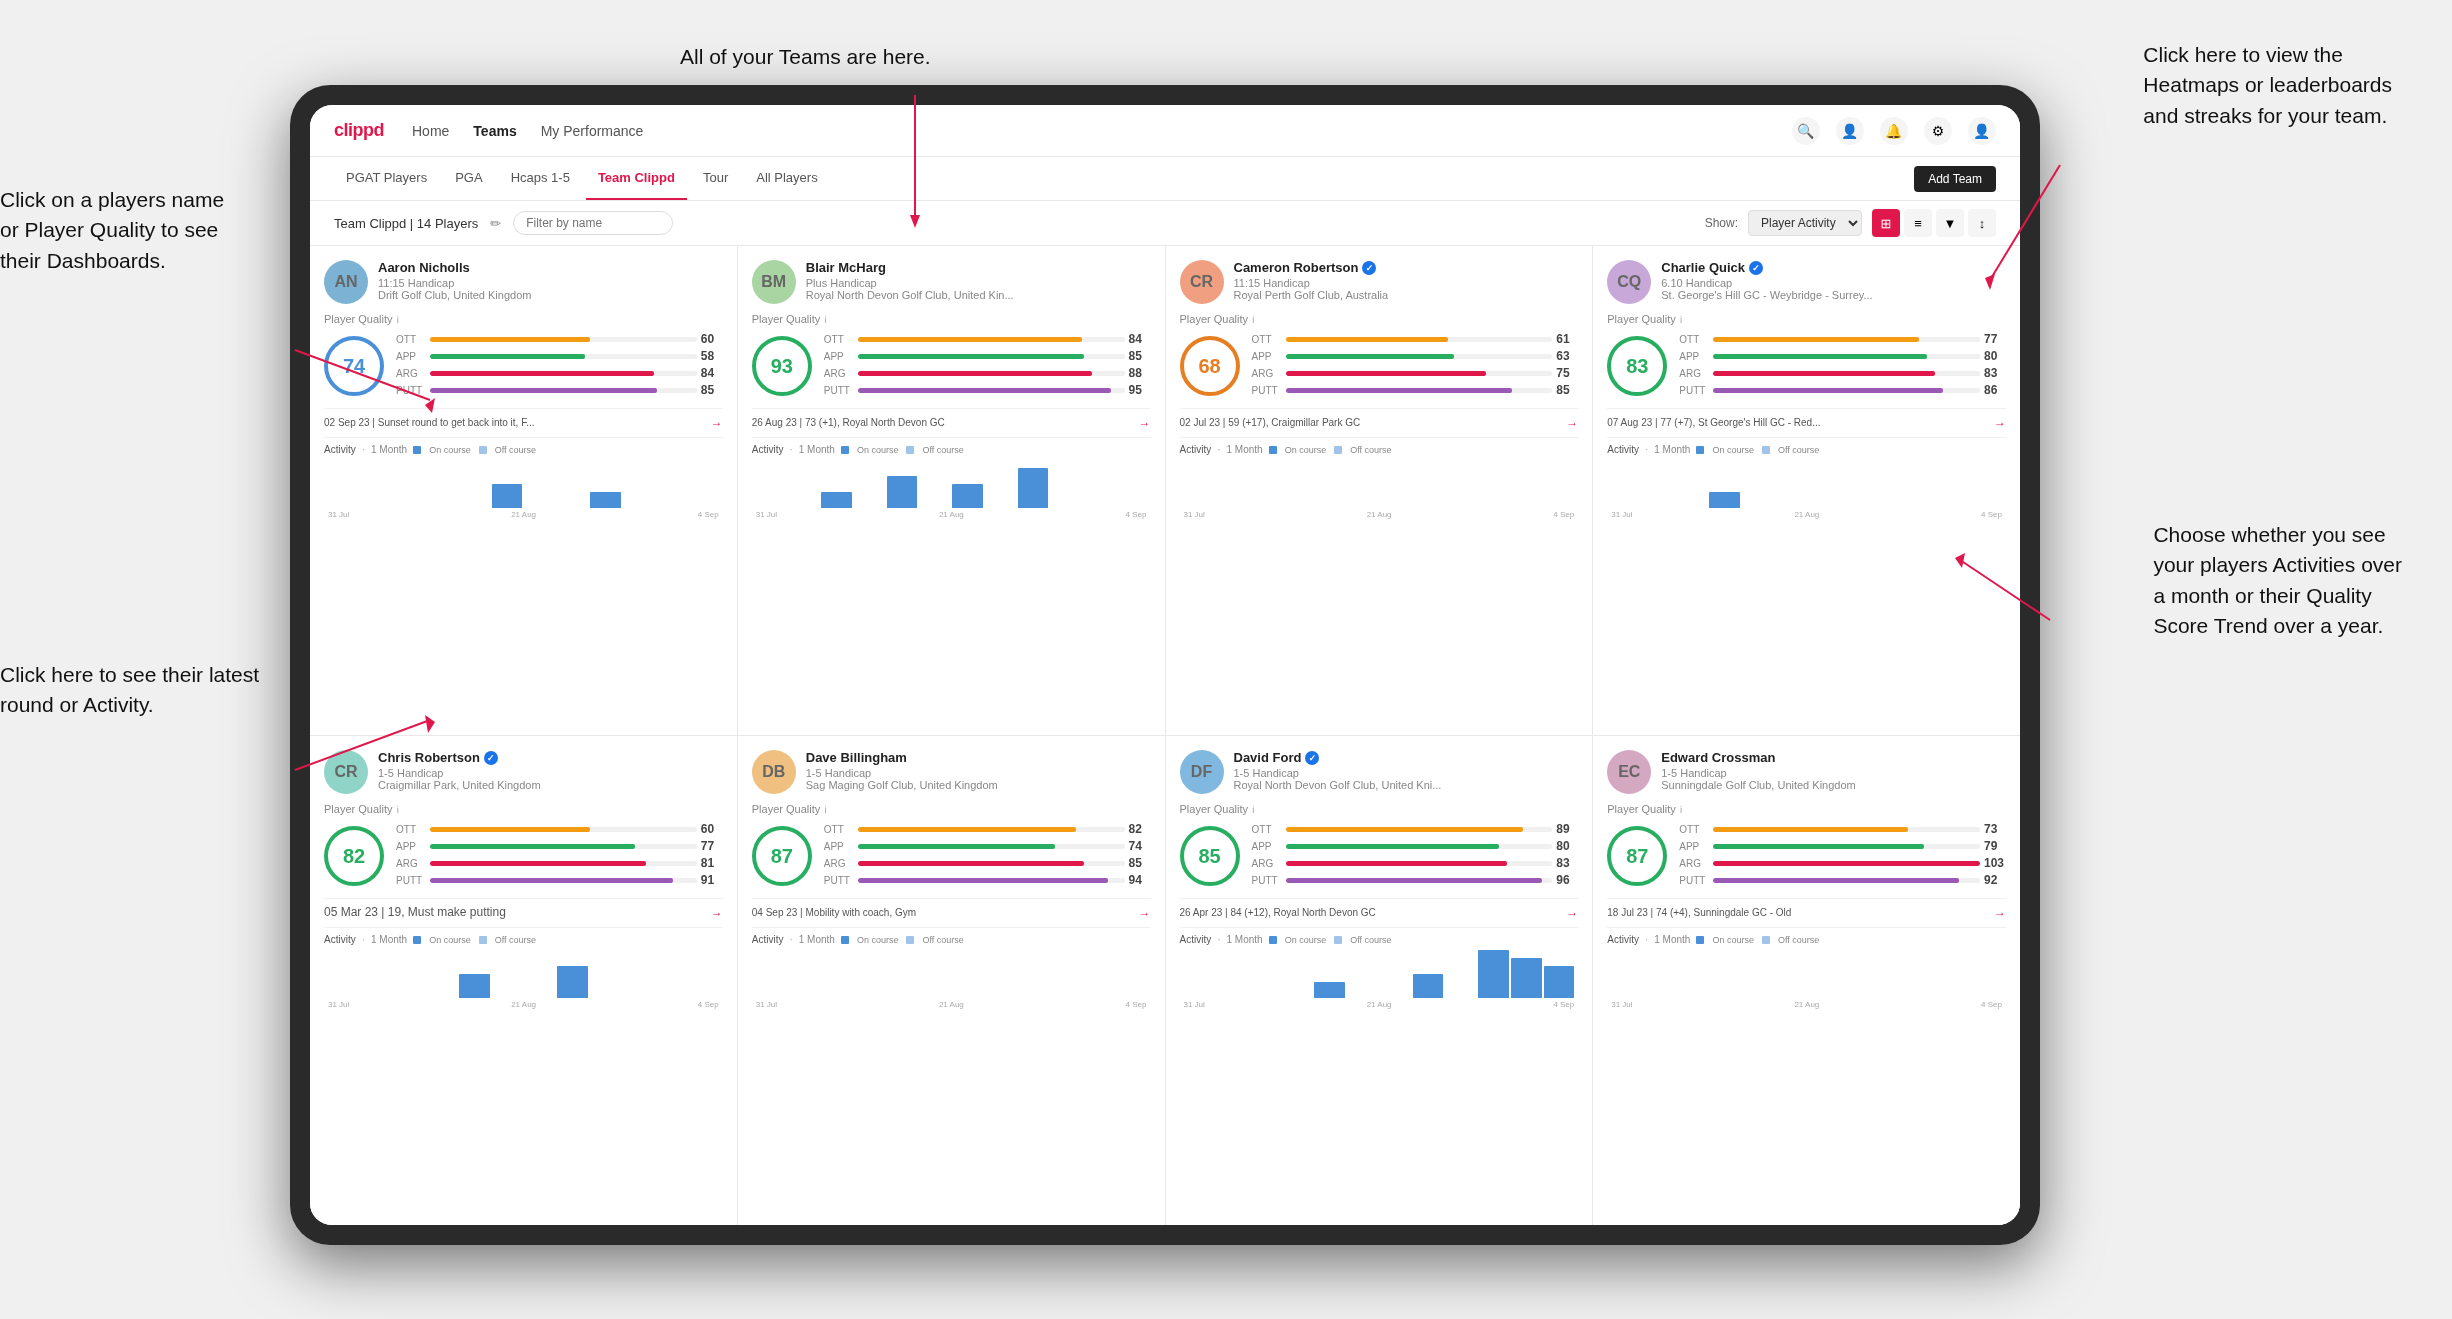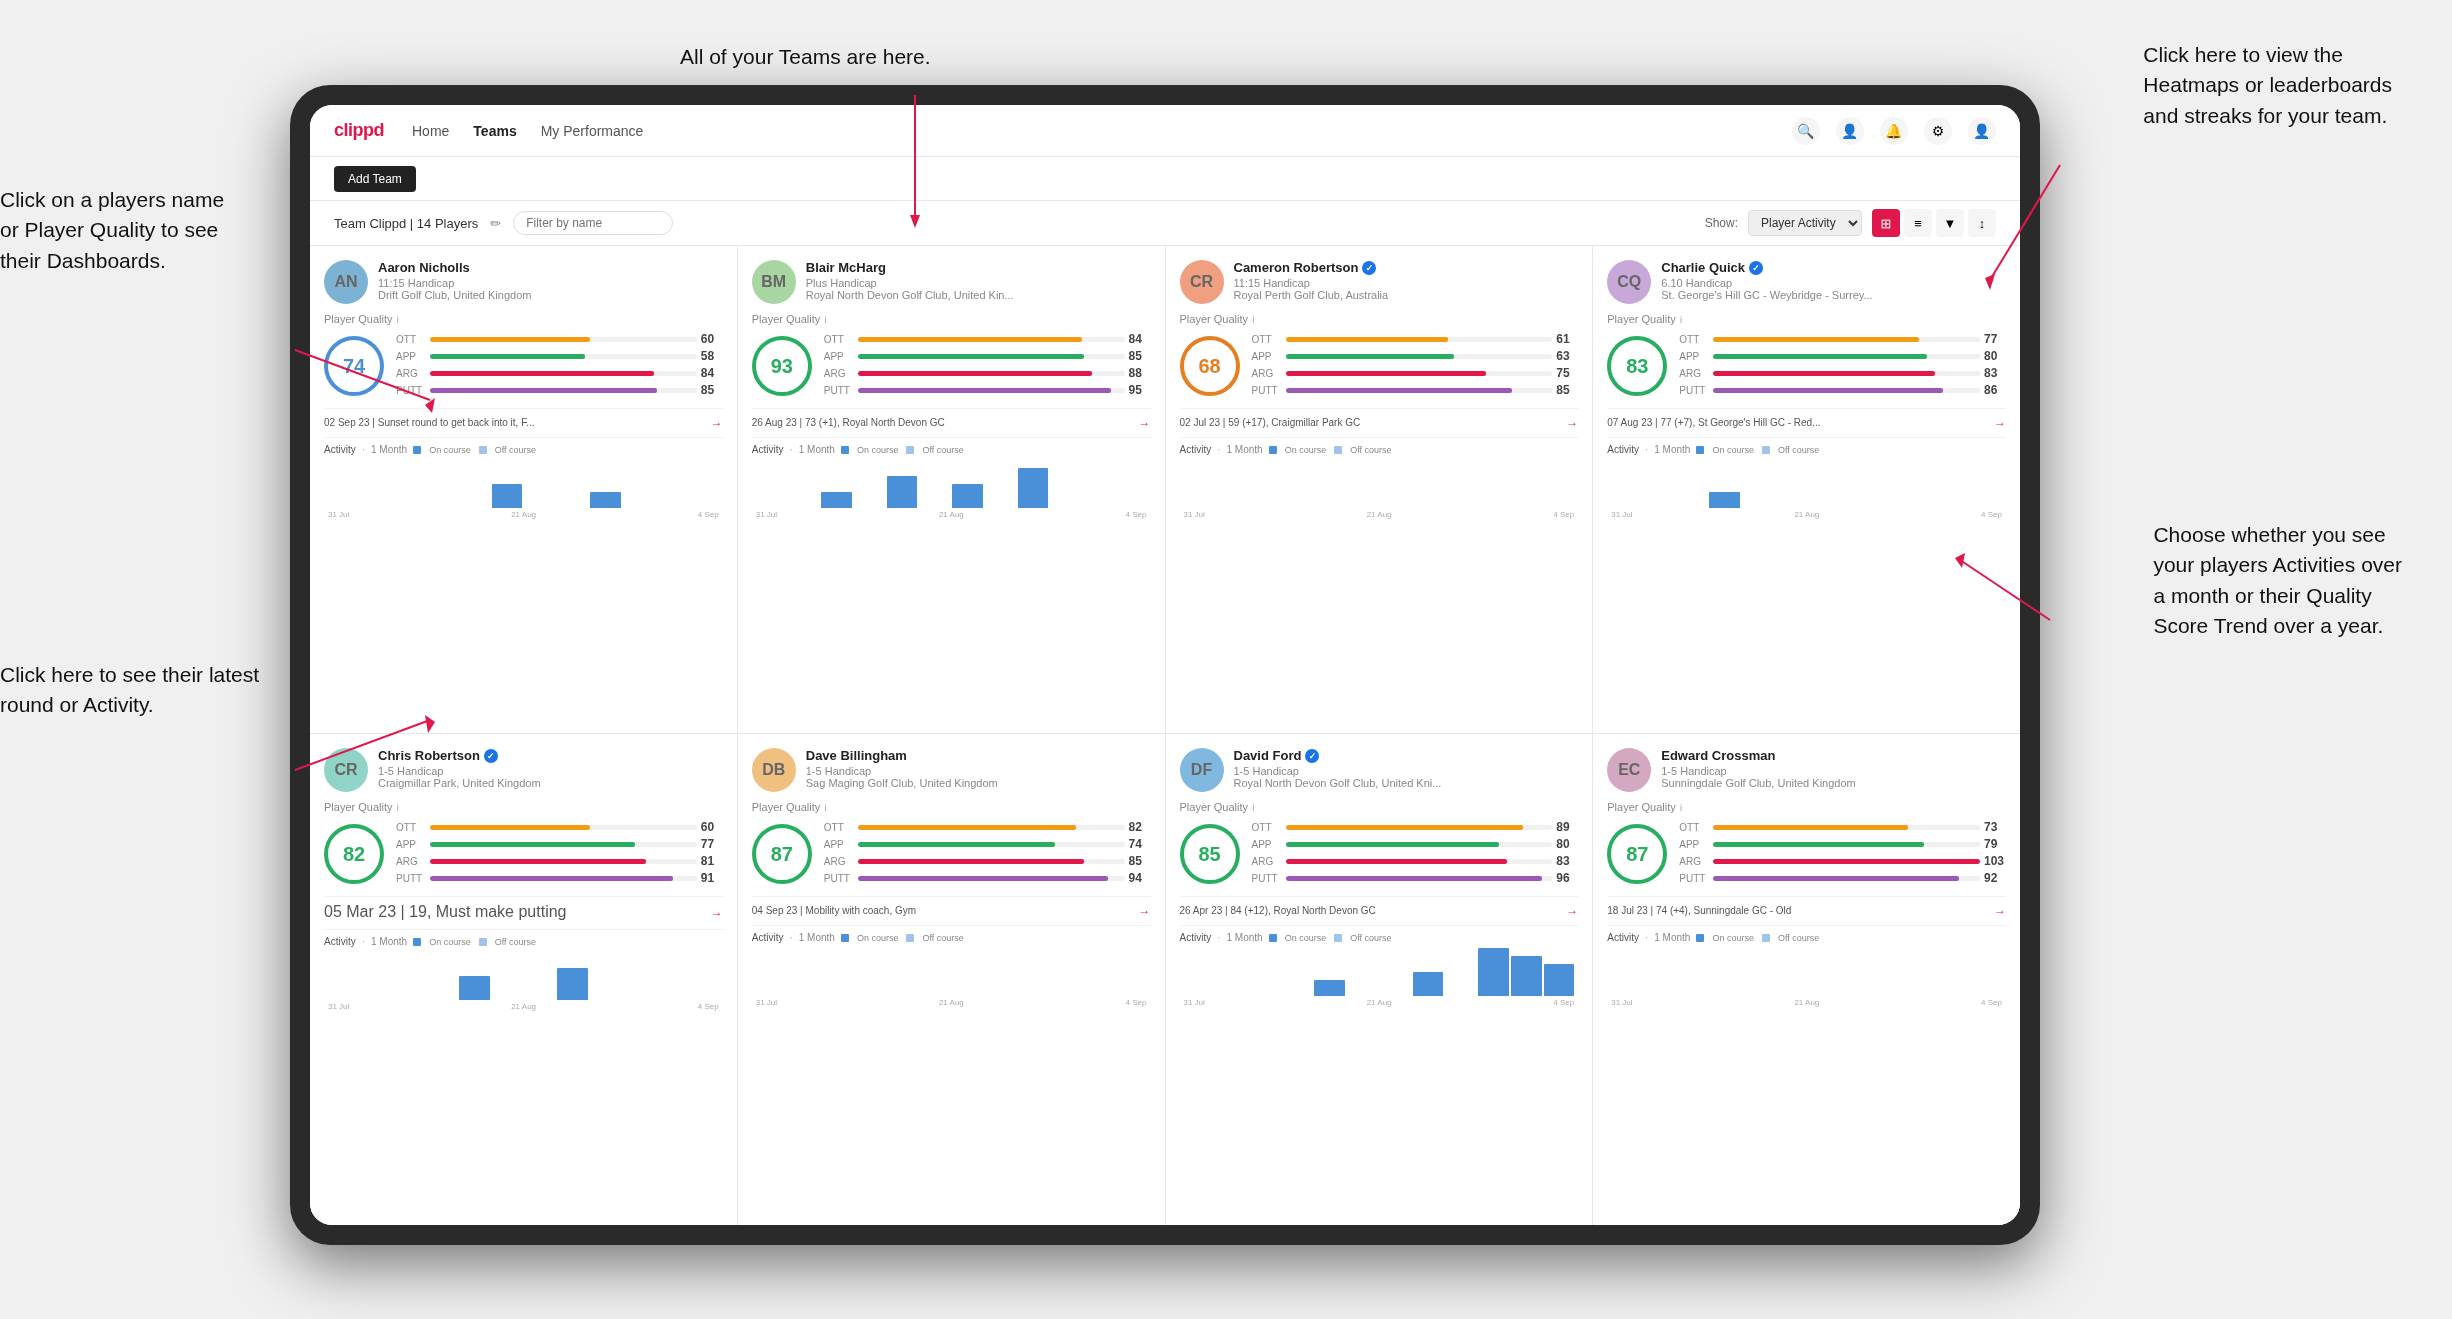--- a/index.html
+++ b/index.html
@@ -422,20 +422,28 @@
       <div class="nav-icons">
         <div class="nav-icon">🔍</div>
         <div class="nav-icon">👤</div>
         <div class="nav-icon">🔔</div>
         <div class="nav-icon">⚙</div>
         <div class="nav-icon">👤</div>
       </div>
     </div>
 
     <div class="subnav">
+      <div class="subnav-tabs">
+        <span class="subnav-tab">PGAT Players</span>
+        <span class="subnav-tab">PGA</span>
+        <span class="subnav-tab">Hcaps 1-5</span>
+        <span class="subnav-tab active">Team Clippd</span>
+        <span class="subnav-tab">Tour</span>
+        <span class="subnav-tab">All Players</span>
+      </div>
       <button class="add-team-btn">Add Team</button>
     </div>
 
     <div class="toolbar">
       <span class="team-label">Team Clippd | 14 Players</span>
       <span class="edit-icon">✏</span>
       <input class="filter-input" type="text" placeholder="Filter by name" style="">
       <div class="toolbar-right">
         <span class="show-label">Show:</span>
         <select class="show-select">
@@ -826,21 +834,21 @@
                   <span class="stat-label">PUTT</span>
                   <div class="stat-bar-container">
                     <div class="stat-bar" style="width: 91%; background: rgb(155, 89, 182);"></div>
                   </div>
                   <span class="stat-value">91</span>
                 </div>
               </div>
             </div>
           </div>
           <div class="recent-round">
-            <span style="font-size: 16px; color: rgb(85, 85, 85);">05 Mar 23 | 19, Must make putting</span>
+            <span style="font-size: 12px; color: rgb(85, 85, 85);">05 Mar 23 | 19, Must make putting</span>
             <span class="round-arrow">→</span>
           </div>
           <div class="activity-section">
             <div class="activity-header">
               <span class="activity-title">Activity</span>
               <span style="color: rgb(170, 170, 170); font-size: 10px;">·</span>
               <span class="activity-period">1 Month</span>
               <div class="activity-legend">
                 <span class="legend-dot" style="background: rgb(74, 144, 217);"></span>
                 <span class="legend-label">On course</span>

